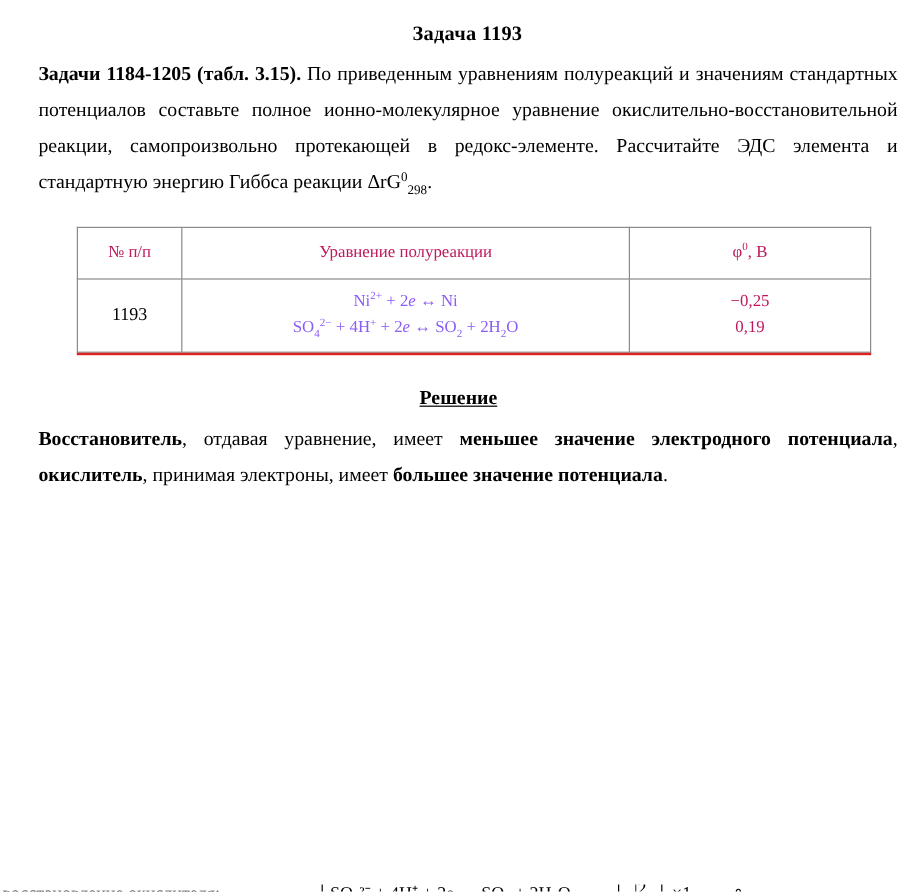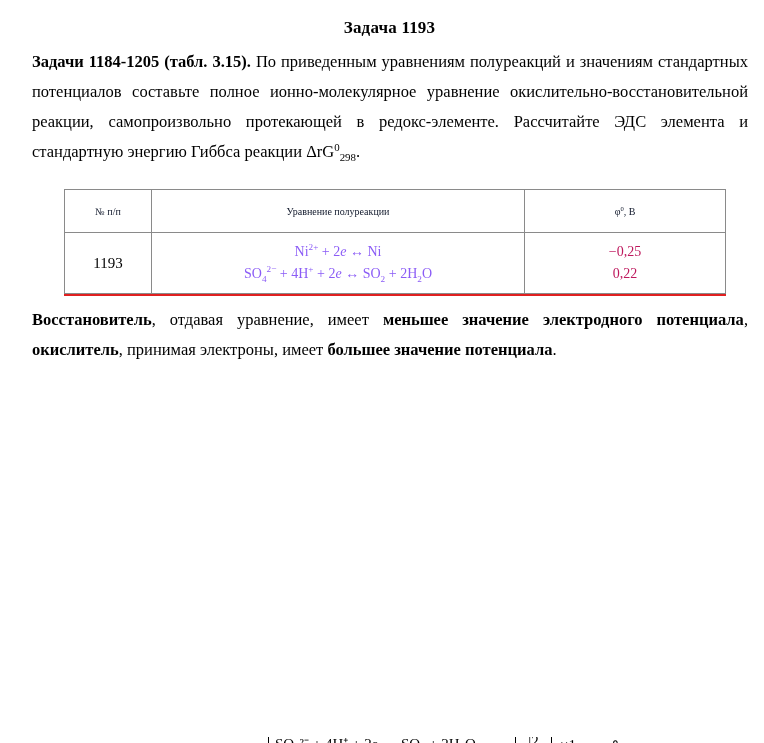--- a/index.html
+++ b/index.html
@@ -62,22 +62,22 @@
   }
   table.reactions td, table.reactions th {
     border: 1px solid #8a8a8a;
     text-align: center;
     vertical-align: middle;
     font-weight: normal;
     padding: 6px 4px;
   }
   table.reactions thead th {
     height: 30px;
-    font-size: 10px;
-    color: #0f172a;
+    font-size: 14px;
+    color: #be185d;
   }
   .col-np { width: 78px; }
   .col-eq { width: auto; }
   .col-phi { width: 192px; }
   .row-main td { height: 48px; }
   .idcell { font-weight: bold; font-size: 15px; }
   .eqcell {
     font-size: 14px;
     color: #8b5cf6;
     line-height: 1.55;
@@ -182,28 +182,29 @@
       </thead>
       <tbody>
         <tr class="row-main">
           <td class="idcell">1193</td>
           <td class="eqcell">
             <span class="eqline">Ni<sup>2+</sup> + 2<span class="ital">e</span> ↔ Ni</span>
             <span class="eqline">SO<sub>4</sub><sup>2−</sup> + 4H<sup>+</sup> + 2<span class="ital">e</span> ↔ SO<sub>2</sub> + 2H<sub>2</sub>O</span>
           </td>
           <td class="phicell">
             <span class="philine">−0,25</span>
-            <span class="philine">0,22</span>
+            <span class="philine">0,19</span>
           </td>
         </tr>
       </tbody>
     </table>
     <div class="red-underline"></div>
   </div>
 
+  <div class="solution-head">Решение</div>
 
   <div class="body-block">
 
     <p class="just"><b class="u">Восстановитель</b><span>, отдавая уравнение, имеет </span><b class="u">меньшее значение электродного потенциала</b><span>, </span><b class="u">окислитель</b><span>, принимая электроны, имеет </span><b class="u">большее значение потенциала</b><span>.</span></p>
 
   </div>
 
   <div class="bottom-strip">
     <div class="strip-inner">
       <span class="strip-label">восстановление окислителя:</span>

